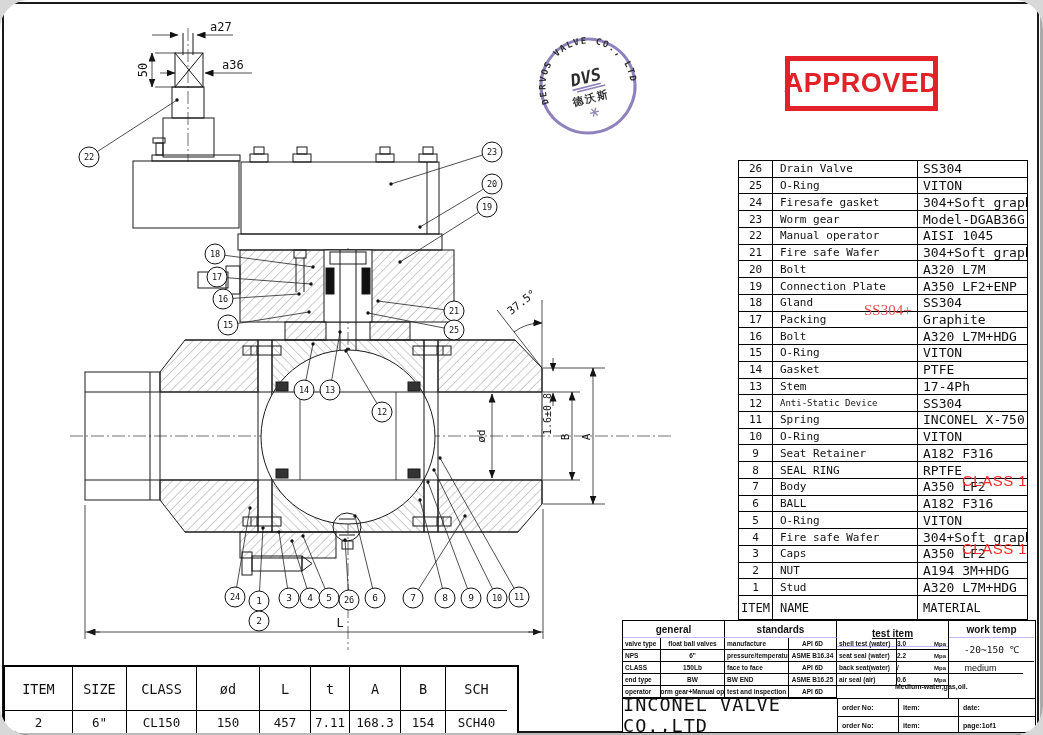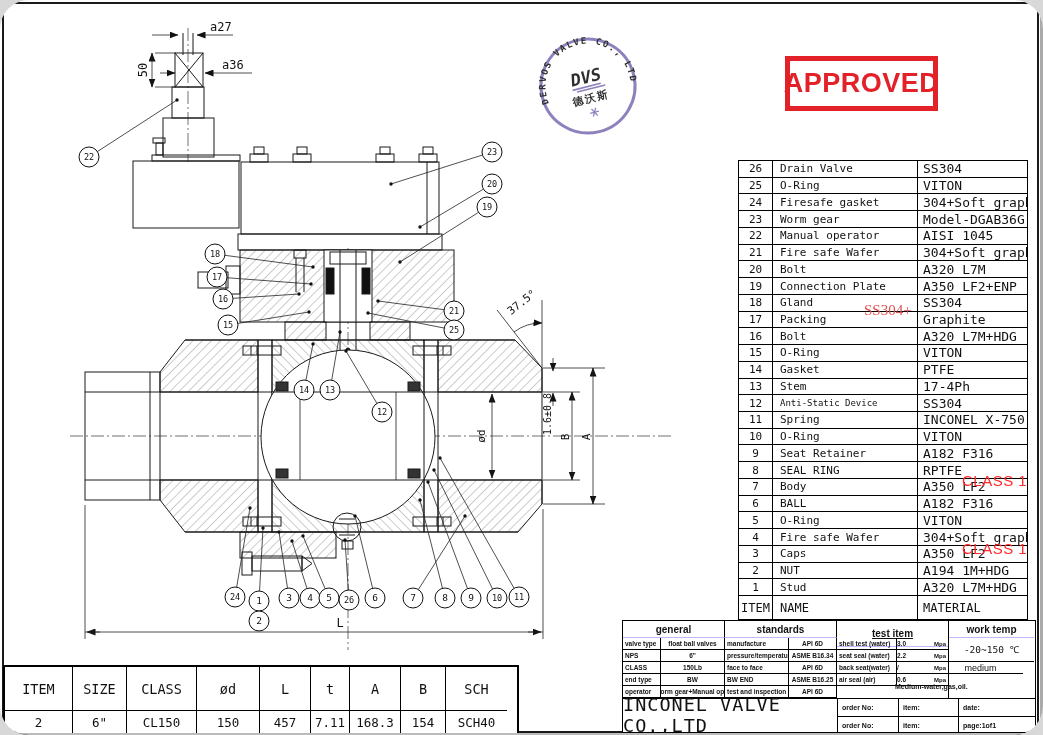--- a/index.html
+++ b/index.html
@@ -506,21 +506,21 @@
           <div class="pt-mat">304+Soft graphite</div>
         </div>
         <div class="pt-row">
           <div class="pt-item">3</div>
           <div class="pt-name">Caps</div>
           <div class="pt-mat">A350 LF2</div>
         </div>
         <div class="pt-row">
           <div class="pt-item">2</div>
           <div class="pt-name">NUT</div>
-          <div class="pt-mat">A194 1M+HDG</div>
+          <div class="pt-mat">A194 3M+HDG</div>
         </div>
         <div class="pt-row">
           <div class="pt-item">1</div>
           <div class="pt-name">Stud</div>
           <div class="pt-mat">A320 L7M+HDG</div>
         </div>
       </div>
     <div class="pt-row pt-head" style="border-top:1px solid #000;">
       <div class="pt-item">ITEM</div>
       <div class="pt-name">NAME</div>

